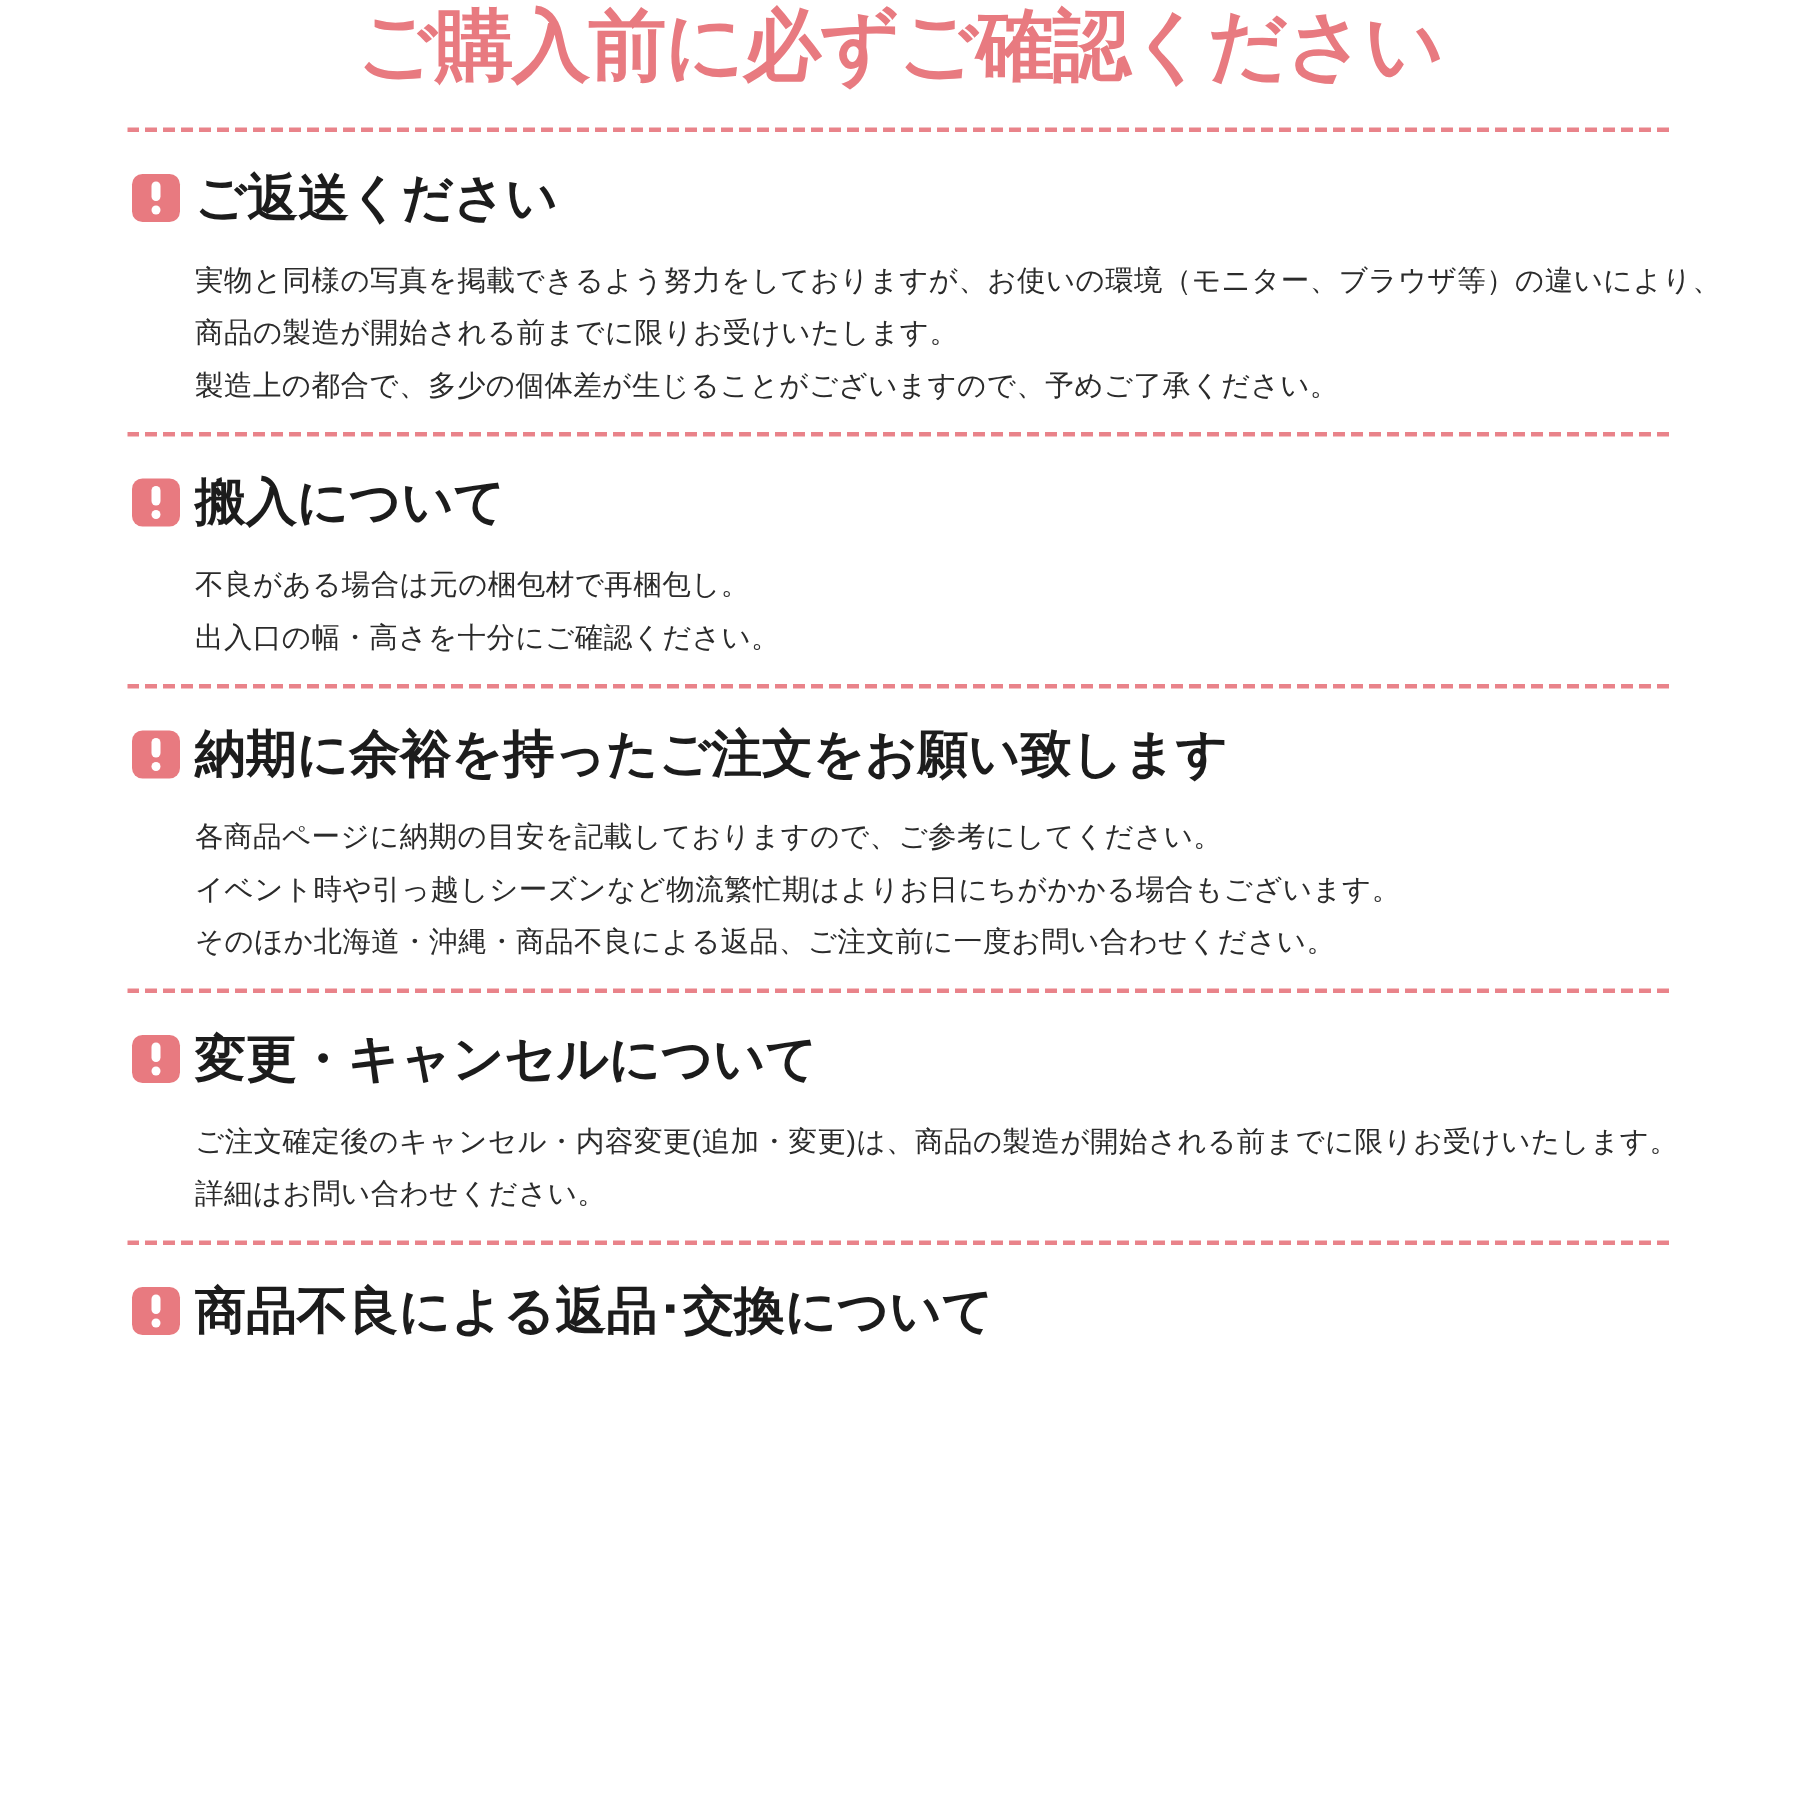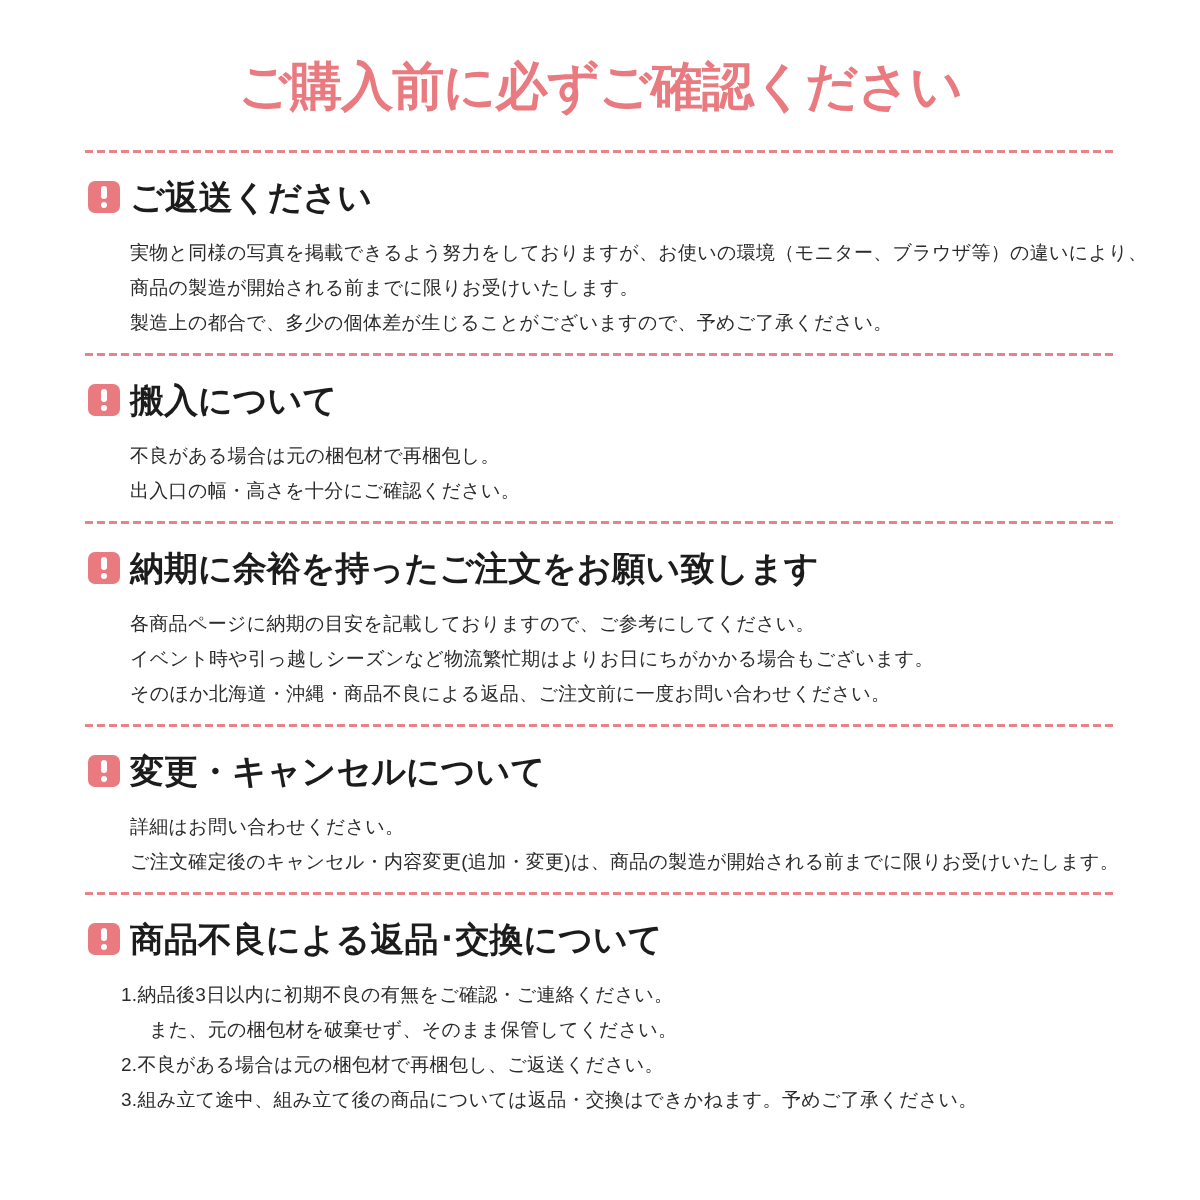--- a/index.html
+++ b/index.html
@@ -16,23 +16,22 @@
     font-family:"Liberation Sans",sans-serif;
     overflow:hidden;
   }
   .page{width:1200px;height:1200px;background:var(--bg);}
   .page-title{
     text-align:center;
     color:var(--accent);
     font-size:52px;
     font-weight:900;
     letter-spacing:-1px;
-    padding-top:55px;
     line-height:1.2;
-    margin-bottom:33px;
+    margin-bottom:23px;
   }
   .dashed-sep{
     height:3px;
     margin:0 85px;
     background:repeating-linear-gradient(90deg,var(--dash) 0 8px,transparent 8px 12px);
   }
   section{
     padding:22px 60px 7px 88px;
   }
   .sec-head{
@@ -146,36 +145,30 @@
 
   <section>
     <div class="sec-head">
       <span class="alert-icon">
           <span class="bar"></span>
           <span class="dot"></span>
         </span>
       <h2>変更・キャンセルについて</h2>
     </div>
     <div class="sec-body">
+      <p>ご注文確定後のキャンセル・内容変更(追加・変更)は、商品の製造が開始される前までに限りお受けいたします。</p>
       <p>詳細はお問い合わせください。</p>
-      <p>ご注文確定後のキャンセル・内容変更(追加・変更)は、商品の製造が開始される前までに限りお受けいたします。</p>
     </div>
   </section>
 
   <div class="dashed-sep"></div>
 
   <section>
     <div class="sec-head">
       <span class="alert-icon">
           <span class="bar"></span>
           <span class="dot"></span>
         </span>
       <h2>商品不良による返品･交換について</h2>
     </div>
-    <div class="sec-body numbered">
-      <p>1.納品後3日以内に初期不良の有無をご確認・ご連絡ください。</p>
-      <p class="indent">また、元の梱包材を破棄せず、そのまま保管してください。</p>
-      <p>2.不良がある場合は元の梱包材で再梱包し、ご返送ください。</p>
-      <p>3.組み立て途中、組み立て後の商品については返品・交換はできかねます。予めご了承ください。</p>
-    </div>
   </section>
 
 </div>
 
 </body></html>

